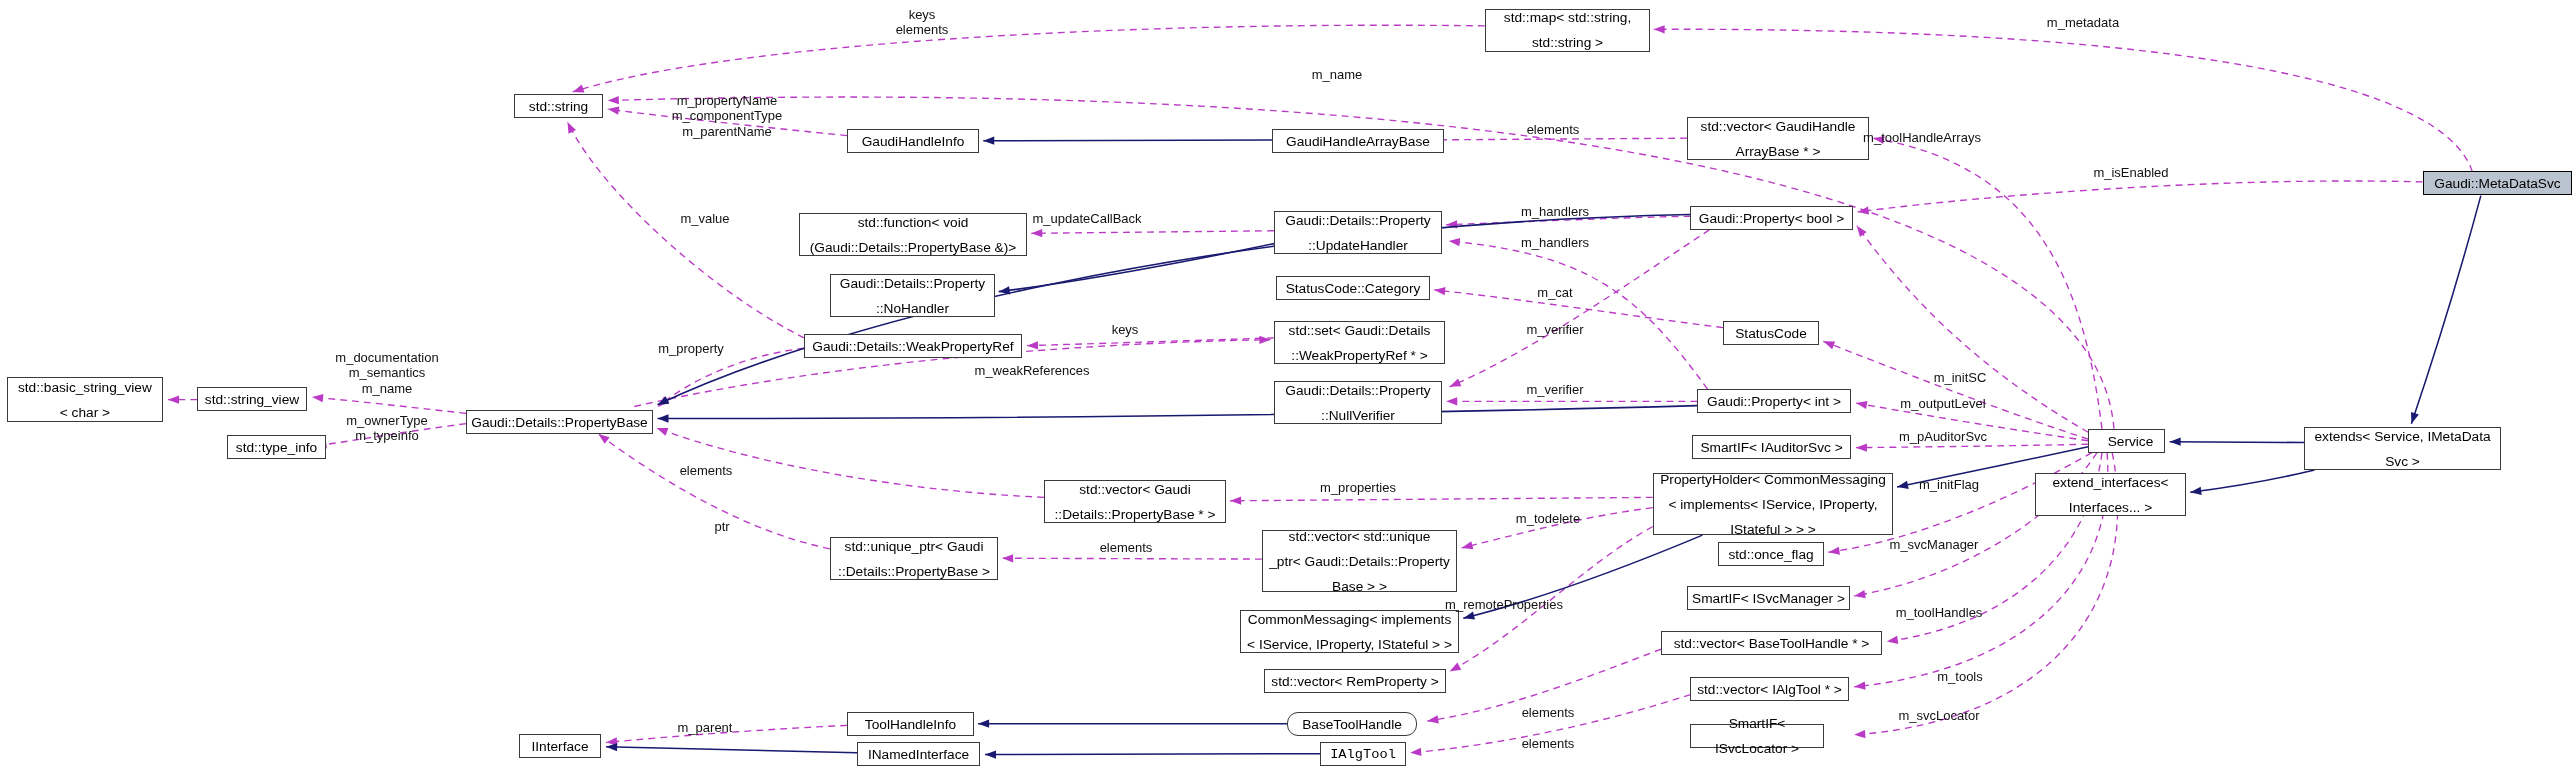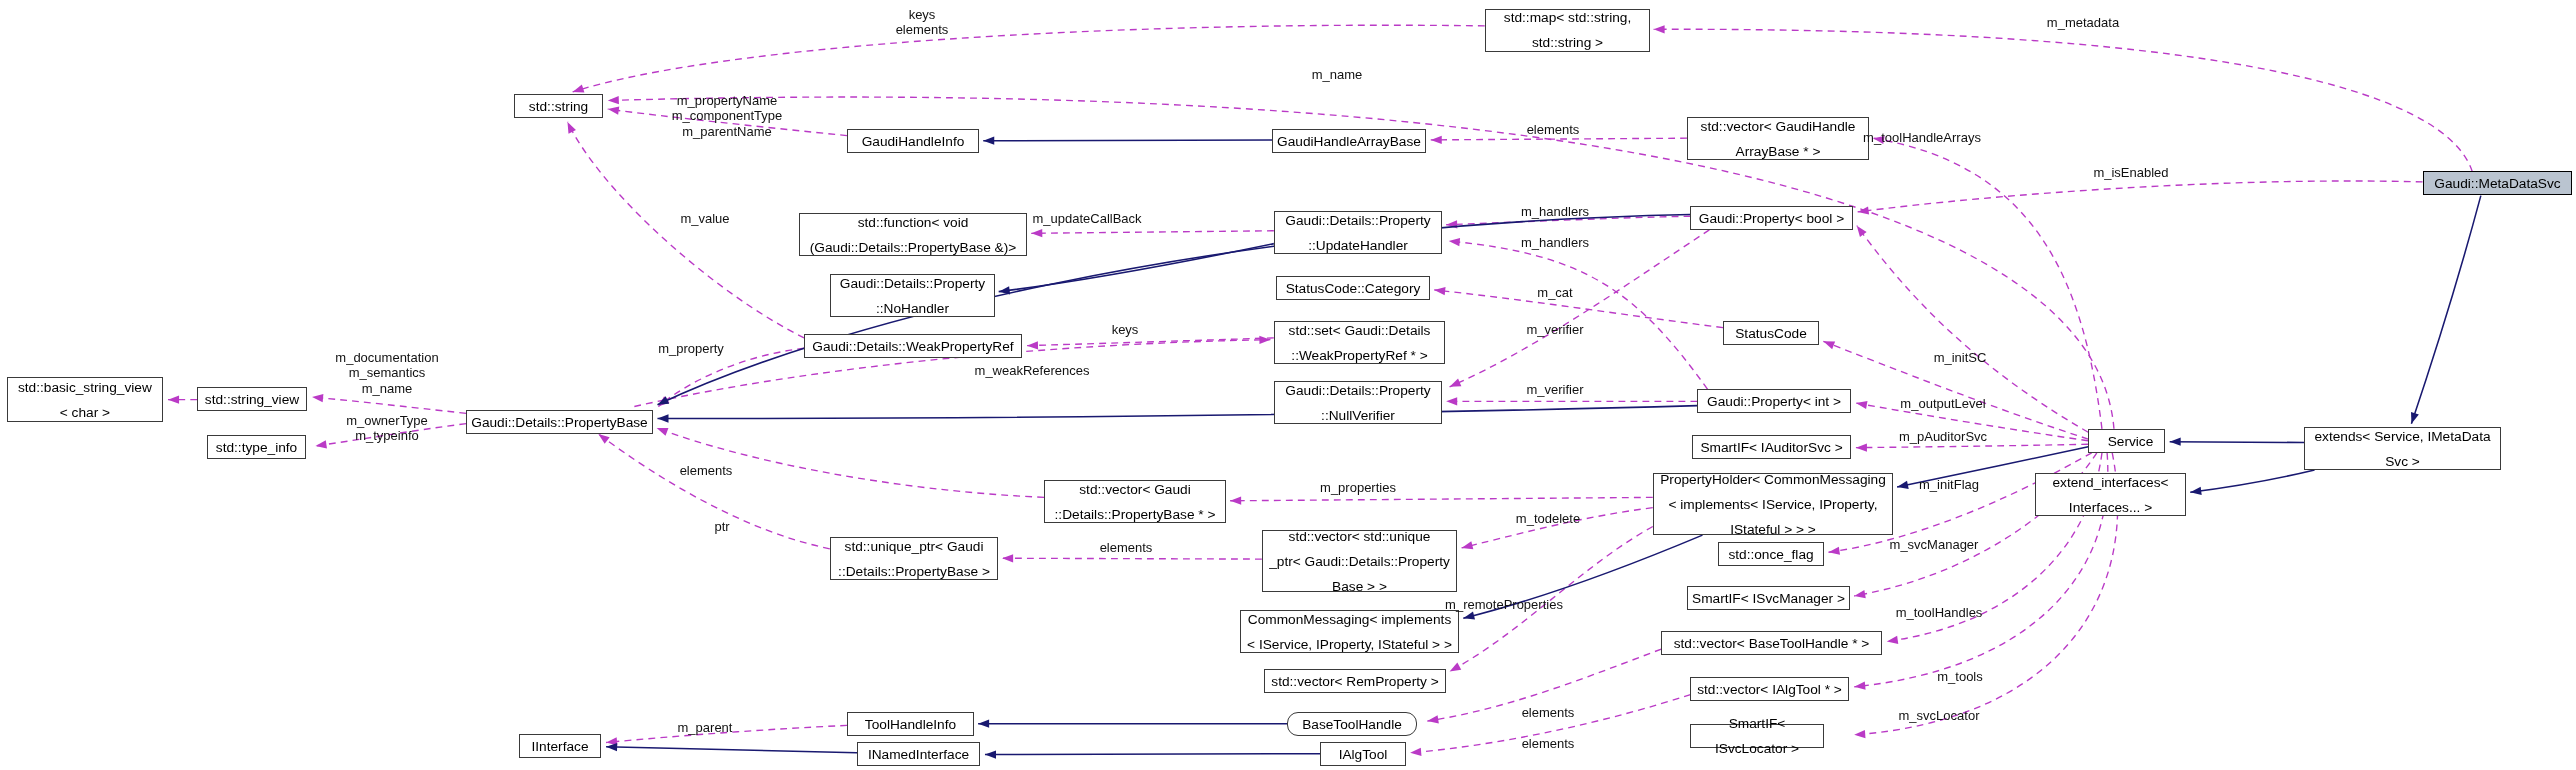--- a/index.html
+++ b/index.html
@@ -102,52 +102,52 @@
       <path d="M1540,879 L1149,880" class="edge edge-inherit" marker-end="url(#arrow-inherit)"></path>
       <path d="M1484,163 L1147,164" class="edge edge-inherit" marker-end="url(#arrow-inherit)"></path>
       <path d="M2688,516 L2531,515" class="edge edge-inherit" marker-end="url(#arrow-inherit)"></path>
       <path d="M2700,548 C2650,560 2610,567 2555,574" class="edge edge-inherit" marker-end="url(#arrow-inherit)"></path>
       <path d="M2894,228 C2872,310 2838,420 2813,494" class="edge edge-inherit" marker-end="url(#arrow-inherit)"></path>
       <path d="M938,394 C830,340 700,222 662,142" class="edge edge-usage" marker-end="url(#arrow-usage)"></path>
     </svg>
 <div class="node" style="left: 6.9px; top: 377px; width: 156px; height: 45px;">std::basic_string_view
 &lt; char &gt;</div>
     <div class="node" style="left: 197px; top: 387px; width: 110px; height: 24px;">std::string_view</div>
-    <div class="node" style="left: 207px; top: 435px; width: 99px; height: 24px;">std::type_info</div>
+    <div class="node" style="left: 227px; top: 435px; width: 99px; height: 24px;">std::type_info</div>
     <div class="node" style="left: 514px; top: 94px; width: 89px; height: 24px;">std::string</div>
     <div class="node" style="left: 466px; top: 410px; width: 187px; height: 24px;">Gaudi::Details::PropertyBase</div>
     <div class="node" style="left: 847px; top: 129px; width: 132px; height: 24px;">GaudiHandleInfo</div>
     <div class="node" style="left: 799px; top: 213px; width: 228px; height: 43px;">std::function&lt; void
 (Gaudi::Details::PropertyBase &amp;)&gt;</div>
     <div class="node" style="left: 830px; top: 274px; width: 165px; height: 43px;">Gaudi::Details::Property
 ::NoHandler</div>
     <div class="node" style="left: 804px; top: 334px; width: 218px; height: 24px;">Gaudi::Details::WeakPropertyRef</div>
     <div class="node" style="left: 830px; top: 537px; width: 168px; height: 43px;">std::unique_ptr&lt; Gaudi
 ::Details::PropertyBase &gt;</div>
     <div class="node" style="left: 847px; top: 712px; width: 127px; height: 24px;">ToolHandleInfo</div>
     <div class="node" style="left: 519px; top: 734px; width: 82px; height: 24px;">IInterface</div>
     <div class="node" style="left: 857px; top: 742px; width: 123px; height: 24px;">INamedInterface</div>
-    <div class="node" style="left: 1272px; top: 129px; width: 154px; height: 24px;">GaudiHandleArrayBase</div>
+    <div class="node" style="left: 1272px; top: 129px; width: 172px; height: 24px;">GaudiHandleArrayBase</div>
     <div class="node" style="left: 1274px; top: 211px; width: 168px; height: 43px;">Gaudi::Details::Property
 ::UpdateHandler</div>
     <div class="node" style="left: 1276px; top: 276px; width: 154px; height: 24px;">StatusCode::Category</div>
     <div class="node" style="left: 1274px; top: 321px; width: 171px; height: 43px;">std::set&lt; Gaudi::Details
 ::WeakPropertyRef * &gt;</div>
     <div class="node" style="left: 1274px; top: 381px; width: 168px; height: 43px;">Gaudi::Details::Property
 ::NullVerifier</div>
     <div class="node" style="left: 1044px; top: 480px; width: 182px; height: 43px;">std::vector&lt; Gaudi
 ::Details::PropertyBase * &gt;</div>
     <div class="node" style="left: 1262px; top: 530px; width: 195px; height: 62px;">std::vector&lt; std::unique
 _ptr&lt; Gaudi::Details::Property
 Base &gt; &gt;</div>
     <div class="node" style="left: 1240px; top: 610px; width: 219px; height: 43px;">CommonMessaging&lt; implements
 &lt; IService, IProperty, IStateful &gt; &gt;</div>
     <div class="node" style="left: 1264px; top: 669px; width: 182px; height: 24px;">std::vector&lt; RemProperty &gt;</div>
     <div class="node" style="left: 1287px; top: 712px; width: 130px; height: 24px; border-radius: 11px;">BaseToolHandle</div>
-    <div class="node" style="left: 1320px; top: 742px; width: 86px; height: 24px;">IAlgTool</div>
+    <div class="node" style="left: 1320px; top: 742px; width: 86px; height: 24px; font-family: Liberation Mono, monospace;">IAlgTool</div>
     <div class="node" style="left: 1485px; top: 8.6px; width: 165px; height: 43px;">std::map&lt; std::string,
 std::string &gt;</div>
     <div class="node" style="left: 1687px; top: 117px; width: 182px; height: 43px;">std::vector&lt; GaudiHandle
 ArrayBase * &gt;</div>
     <div class="node" style="left: 1690px; top: 206px; width: 163px; height: 24px;">Gaudi::Property&lt; bool &gt;</div>
     <div class="node" style="left: 1723px; top: 321px; width: 96px; height: 24px;">StatusCode</div>
     <div class="node" style="left: 1697px; top: 389px; width: 154px; height: 24px;">Gaudi::Property&lt; int &gt;</div>
     <div class="node" style="left: 1692px; top: 435px; width: 159px; height: 24px;">SmartIF&lt; IAuditorSvc &gt;</div>
     <div class="node" style="left: 1653px; top: 473px; width: 240px; height: 62px;">PropertyHolder&lt; CommonMessaging
 &lt; implements&lt; IService, IProperty,
@@ -178,21 +178,21 @@
 m_componentType
 m_parentName</div>
     <div class="edge-label" style="left: 1337px; top: 67px;">m_name</div>
     <div class="edge-label" style="left: 1553px; top: 122px;">elements</div>
     <div class="edge-label" style="left: 1922px; top: 130px;">m_toolHandleArrays</div>
     <div class="edge-label" style="left: 2131px; top: 165px;">m_isEnabled</div>
     <div class="edge-label" style="left: 1555px; top: 204px;">m_handlers</div>
     <div class="edge-label" style="left: 1555px; top: 235px;">m_handlers</div>
     <div class="edge-label" style="left: 1087px; top: 211px;">m_updateCallBack</div>
     <div class="edge-label" style="left: 1555px; top: 285px;">m_cat</div>
-    <div class="edge-label" style="left: 1960px; top: 350px; text-align: center;">m_initSC</div>
+    <div class="edge-label" style="left: 1960px; top: 370px; text-align: center;">m_initSC</div>
     <div class="edge-label" style="left: 1555px; top: 322px;">m_verifier</div>
     <div class="edge-label" style="left: 1555px; top: 382px;">m_verifier</div>
     <div class="edge-label" style="left: 1943px; top: 396px;">m_outputLevel</div>
     <div class="edge-label" style="left: 1943px; top: 429px;">m_pAuditorSvc</div>
     <div class="edge-label" style="left: 706px; top: 463px;">elements</div>
     <div class="edge-label" style="left: 1358px; top: 480px;">m_properties</div>
     <div class="edge-label" style="left: 722px; top: 519px;">ptr</div>
     <div class="edge-label" style="left: 1126px; top: 540px;">elements</div>
     <div class="edge-label" style="left: 1548px; top: 511px;">m_todelete</div>
     <div class="edge-label" style="left: 1504px; top: 597px;">m_remoteProperties</div>

